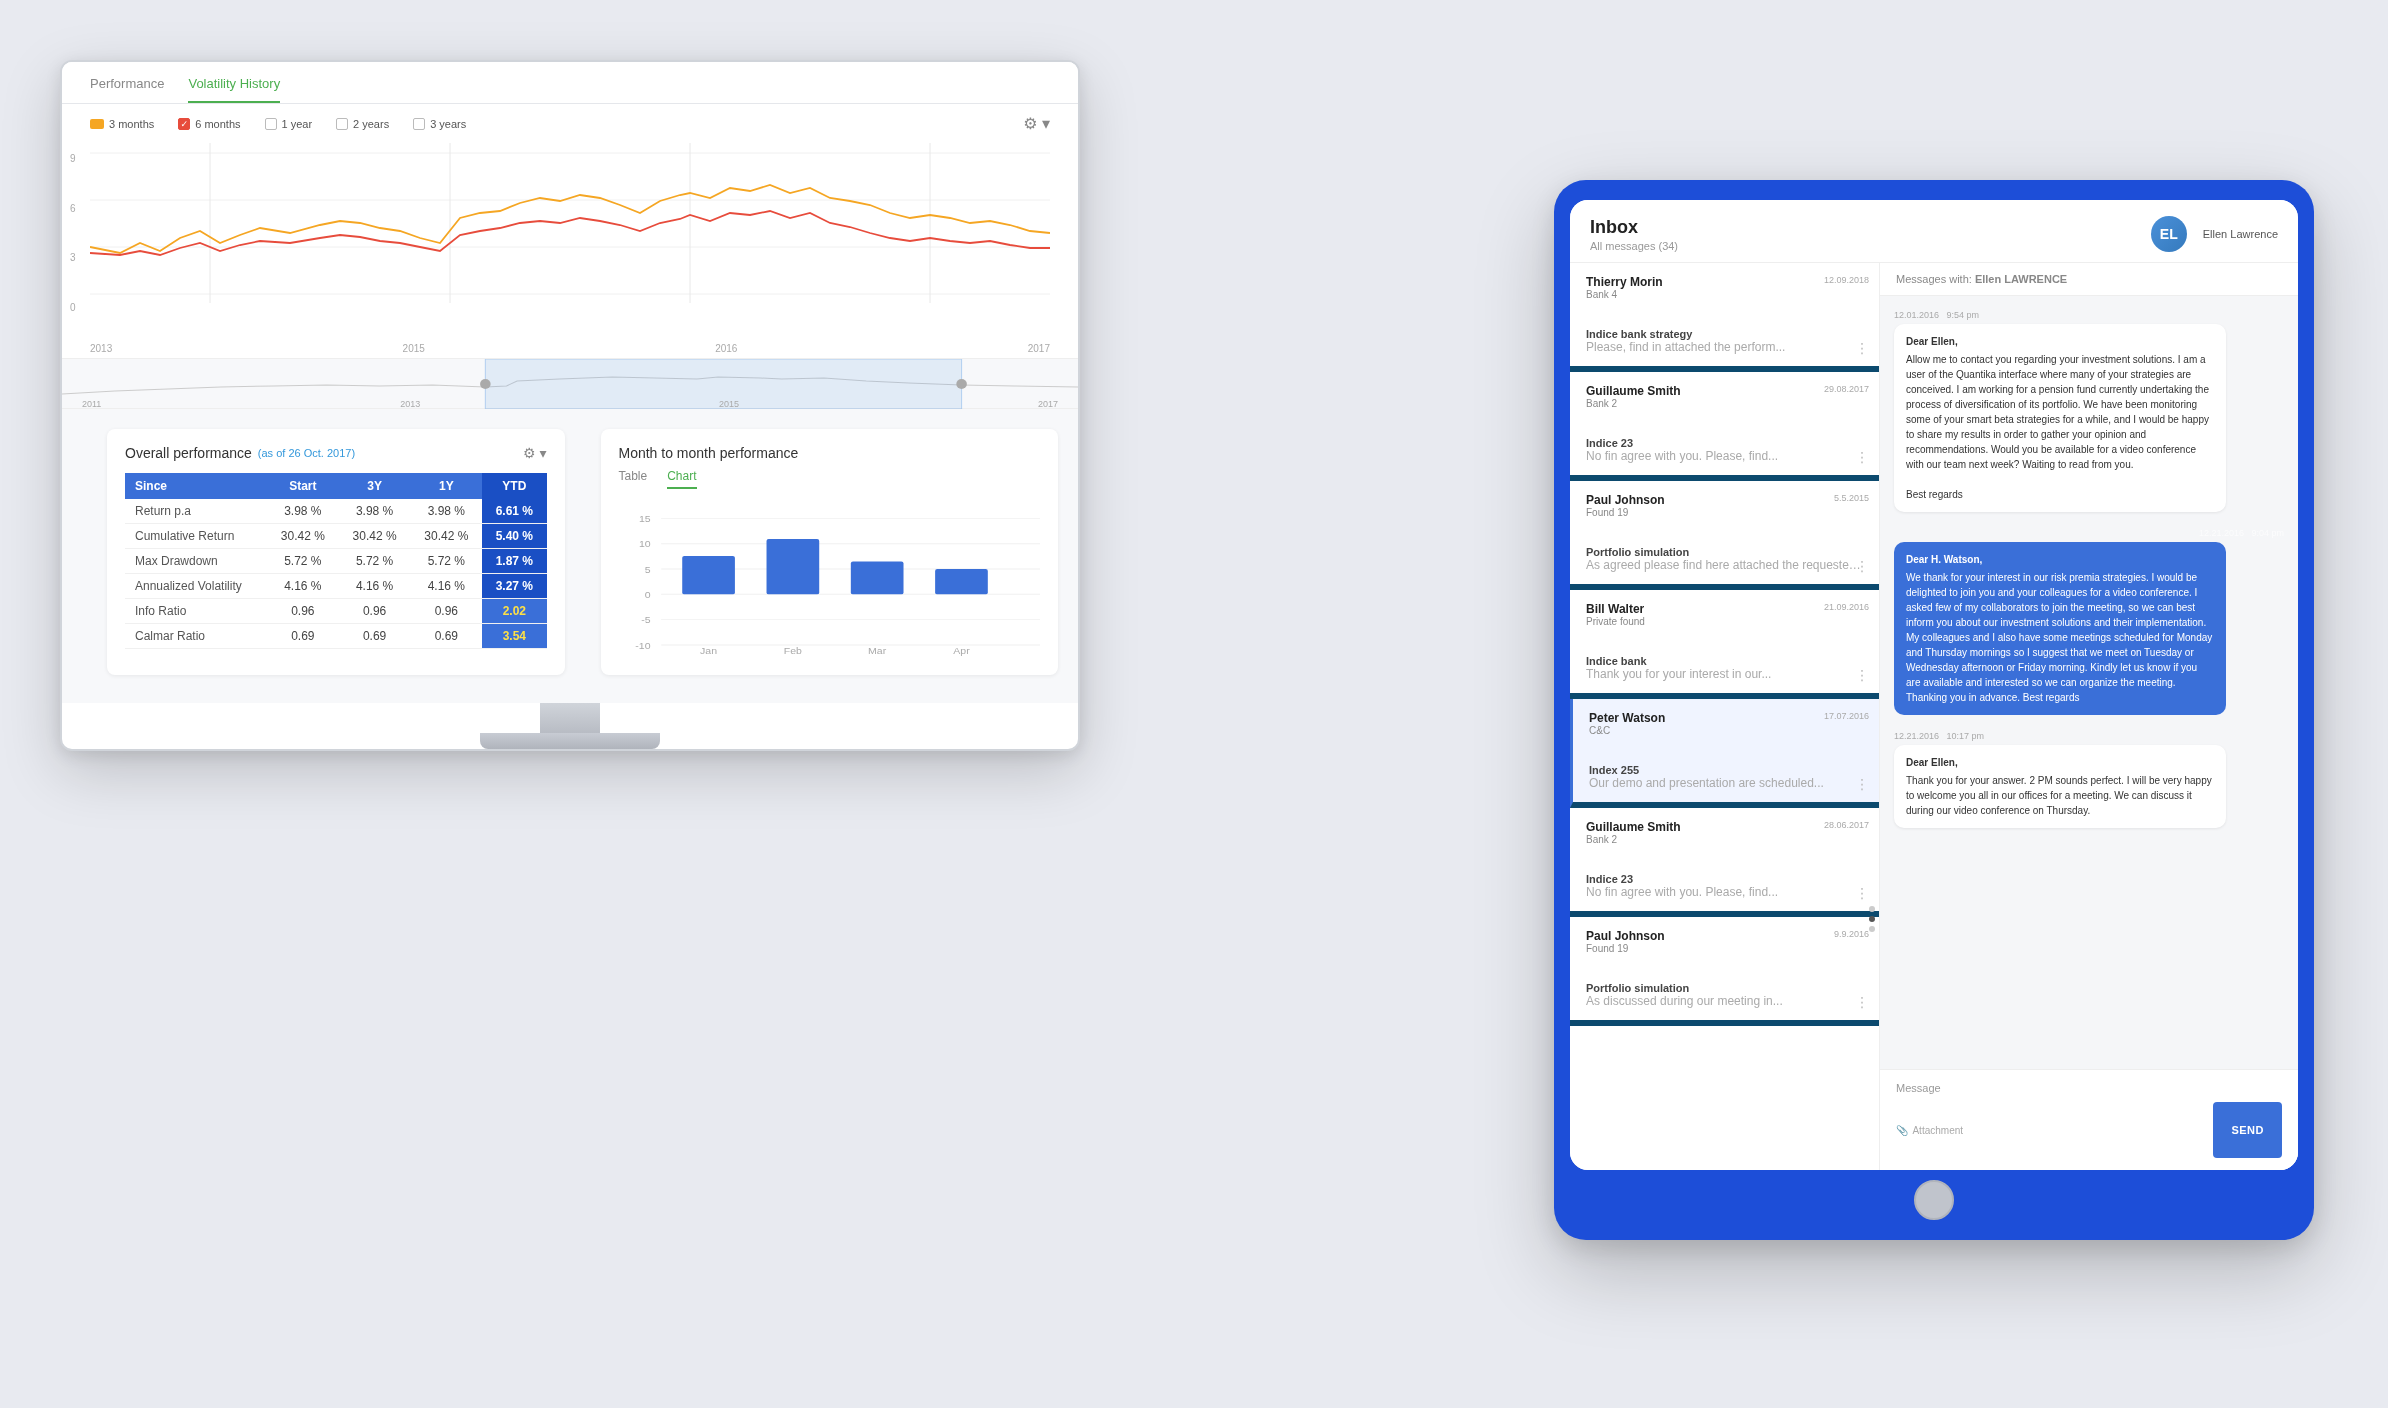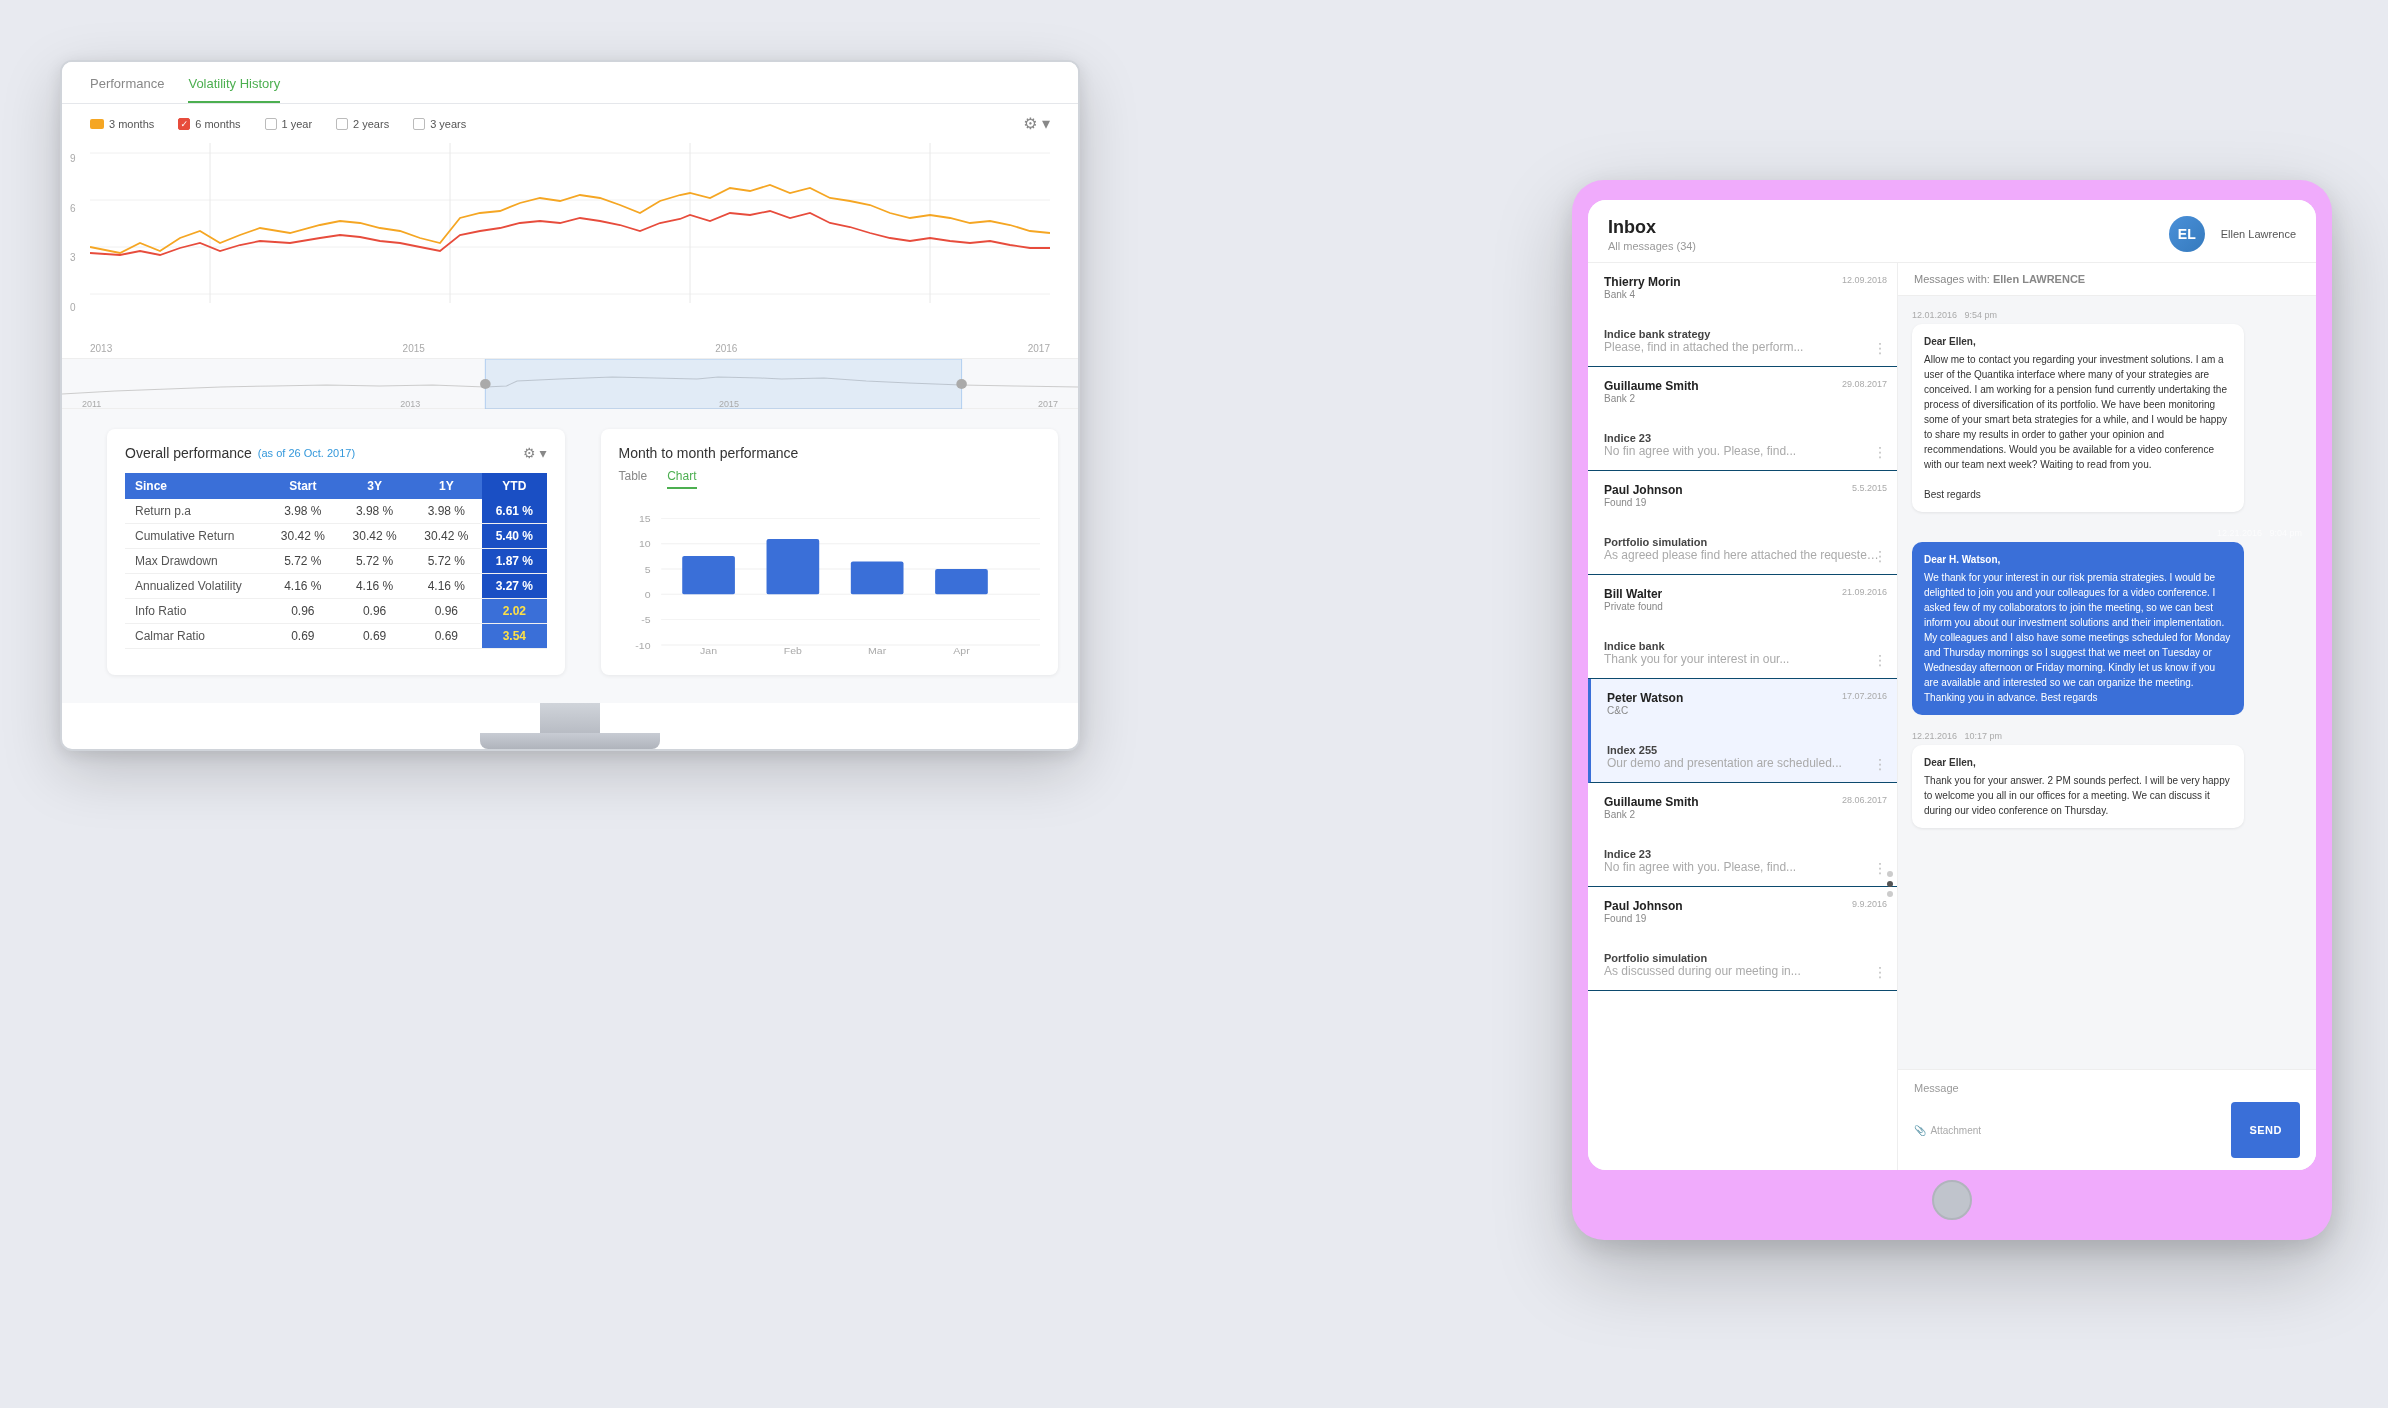--- a/index.html
+++ b/index.html
@@ -269,25 +269,25 @@
     .stand-base {
       width: 180px;
       height: 16px;
       background: linear-gradient(to bottom, #c8ccd4, #b0b4bc);
       border-radius: 0 0 8px 8px;
     }
 
     
     .tablet {
       position: absolute;
-      right: 56px;
+      right: 74px;
       top: 180px;
       width: 760px;
       height: 1060px;
-      background: #f0abfc;
+      background: #1d4ed8;
       border-radius: 32px;
       box-shadow: 0 30px 80px rgba(0,0,0,0.22), 0 8px 24px rgba(0,0,0,0.12);
       padding: 20px 16px;
       display: flex;
       flex-direction: column;
     }
     .tablet-screen {
       flex: 1;
       background: #f5f6f8;
       border-radius: 18px;
@@ -345,21 +345,21 @@
     
     .message-list {
       width: 310px;
       background: #fff;
       border-right: 1px solid #eee;
       overflow-y: auto;
       flex-shrink: 0;
     }
     .message-item {
       padding: 12px 16px;
-      border-bottom: 1px solid #0c4a6e;
+      border-bottom: 6px solid #0c4a6e;
       cursor: pointer;
       position: relative;
     }
     .message-item:hover, .message-item.active {
       background: #f0f4ff;
     }
     .message-item.active {
       border-left: 3px solid #3a6fd8;
     }
     .msg-sender {

